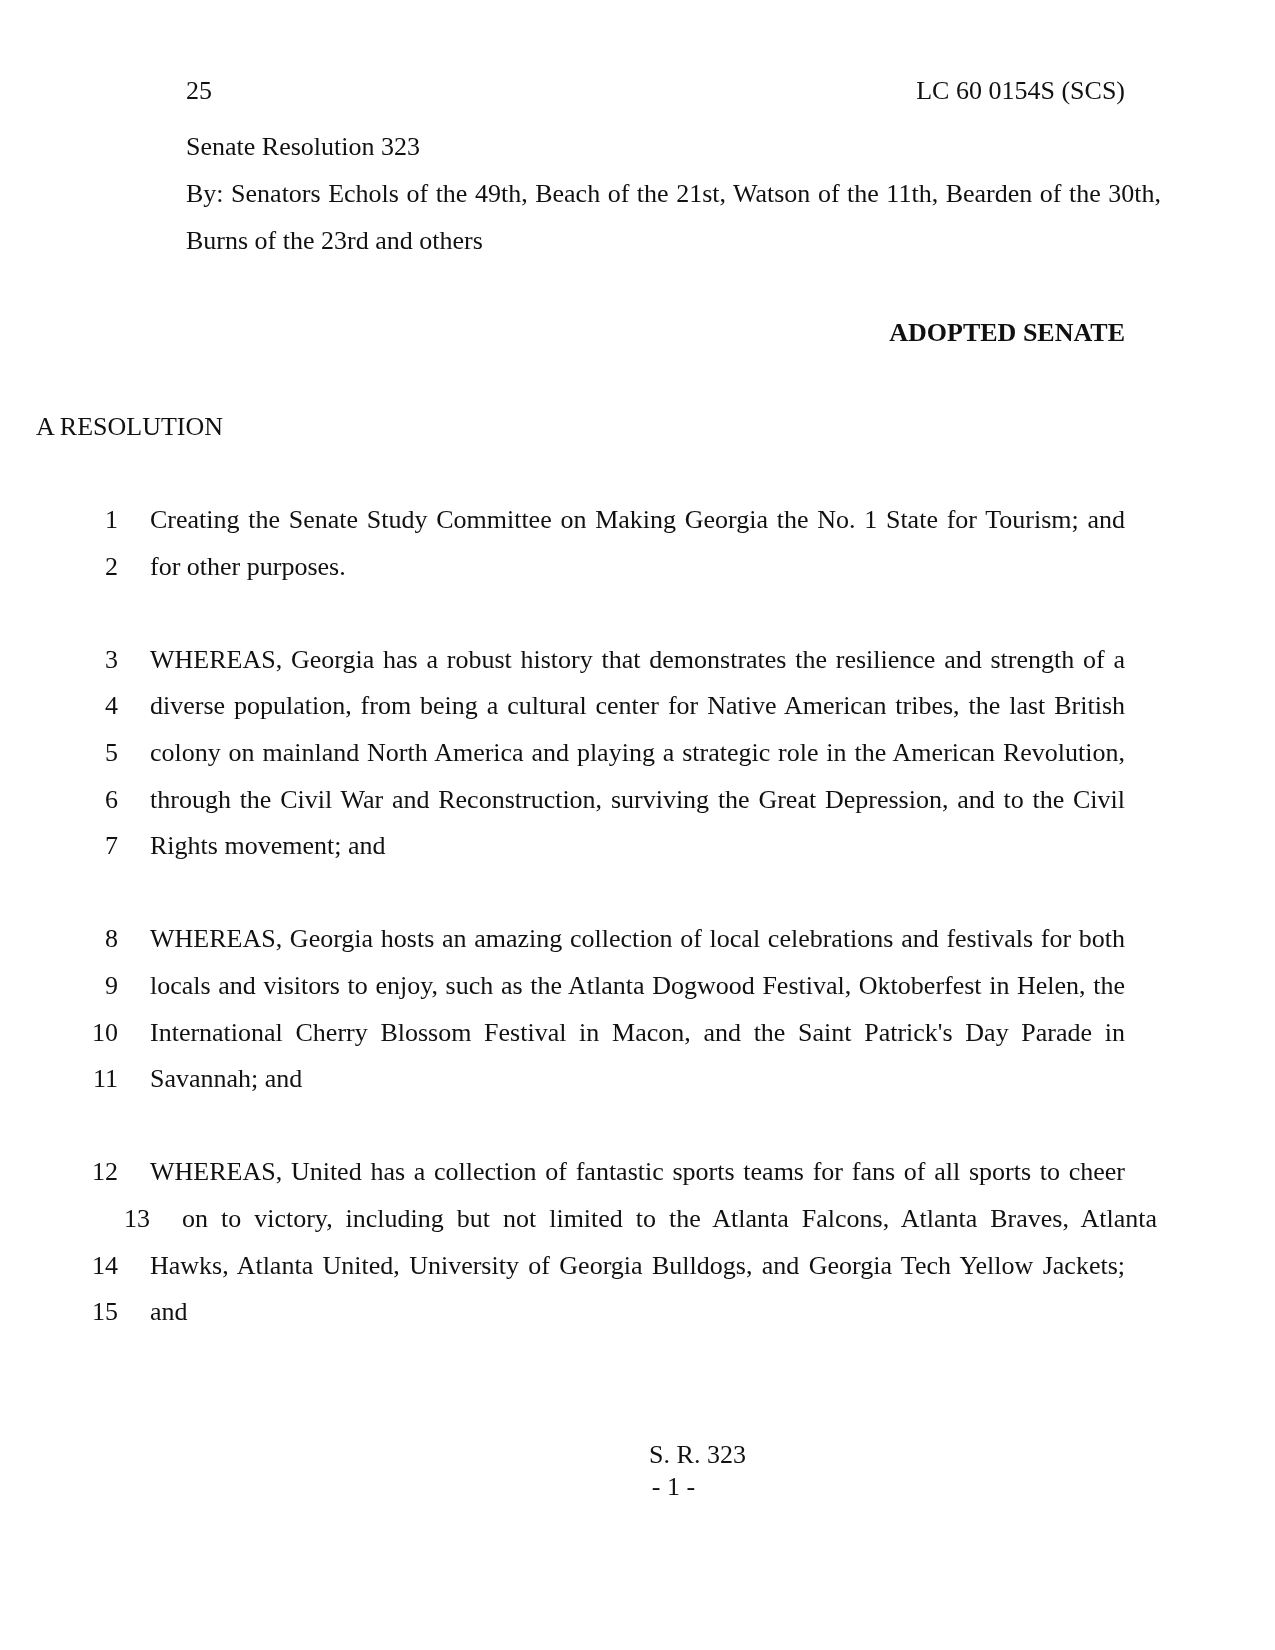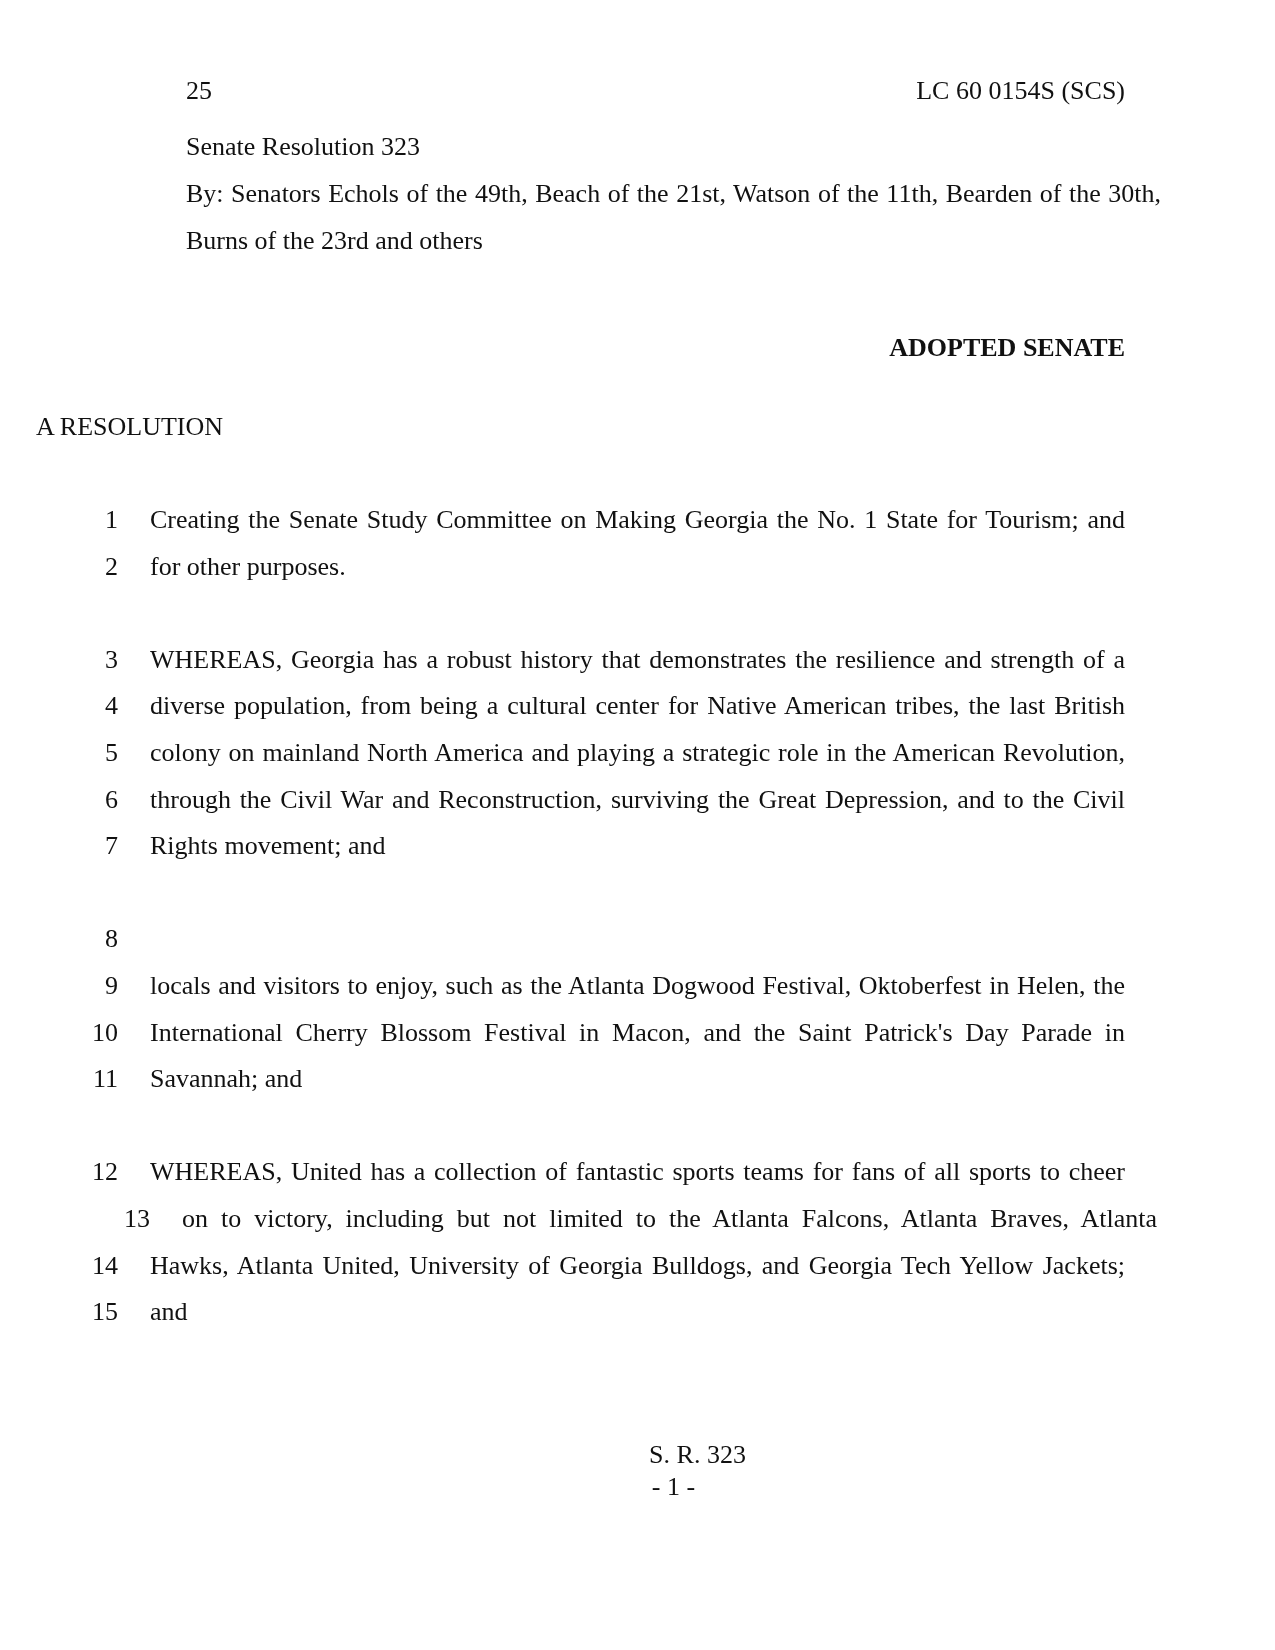--- a/index.html
+++ b/index.html
@@ -3,21 +3,21 @@
 <meta charset="utf-8">
 <style>
   html, body { margin: 0; padding: 0; background: #ffffff; }
   body { width: 1275px; height: 1650px; position: relative; overflow: hidden;
          font-family: "Liberation Serif", "DejaVu Serif", serif; color: #111111; }
   .page { position: absolute; left: 0; top: 0; width: 1275px; height: 1650px; background: #ffffff; }
   .abs { position: absolute; white-space: nowrap; font-size: 26px; line-height: 30px; margin-left: 36px; }
   .hdr-left { left: 150px; top: 76px; }
   .hdr-right { right: 150px; top: 76px; text-align: right; }
   .meta { left: 150px; width: 975px; }
-  .adopted { right: 150px; top: 333px; font-weight: bold; text-align: right; }
+  .adopted { right: 150px; top: 318px; font-weight: bold; text-align: right; }
   .title { left: 0; width: 1275px; top: 412px; text-align: left; }
   .line { position: absolute; left: 0; width: 1275px; height: 30px; font-size: 26px; line-height: 30px; }
   .ln { position: absolute; left: 60px; width: 58px; text-align: right; white-space: nowrap; }
   .tx { position: absolute; left: 150px; width: 975px; white-space: nowrap; }
   .tx.j { text-align: justify; text-align-last: justify; white-space: normal; height: 30px; overflow: hidden; }
   .footer { left: 0; width: 1275px; text-align: center; }
 </style>
 </head>
 <body>
 
@@ -58,20 +58,21 @@
       <div class="line" style="top: 784.6px;">
         <span class="ln">6</span>
         <span class="tx j">through the Civil War and Reconstruction, surviving the Great Depression, and to the Civil</span>
       </div>
       <div class="line" style="top: 831.2px;">
         <span class="ln">7</span>
         <span class="tx">Rights movement; and</span>
       </div>
       <div class="line" style="top: 924.4px;">
         <span class="ln">8</span>
+        <span class="tx j">WHEREAS, Georgia hosts an amazing collection of local celebrations and festivals for both</span>
       </div>
       <div class="line" style="top: 971px;">
         <span class="ln">9</span>
         <span class="tx j">locals and visitors to enjoy, such as the Atlanta Dogwood Festival, Oktoberfest in Helen, the</span>
       </div>
       <div class="line" style="top: 1017.6px;">
         <span class="ln">10</span>
         <span class="tx j">International Cherry Blossom Festival in Macon, and the Saint Patrick's Day Parade in</span>
       </div>
       <div class="line" style="top: 1064.2px;">

